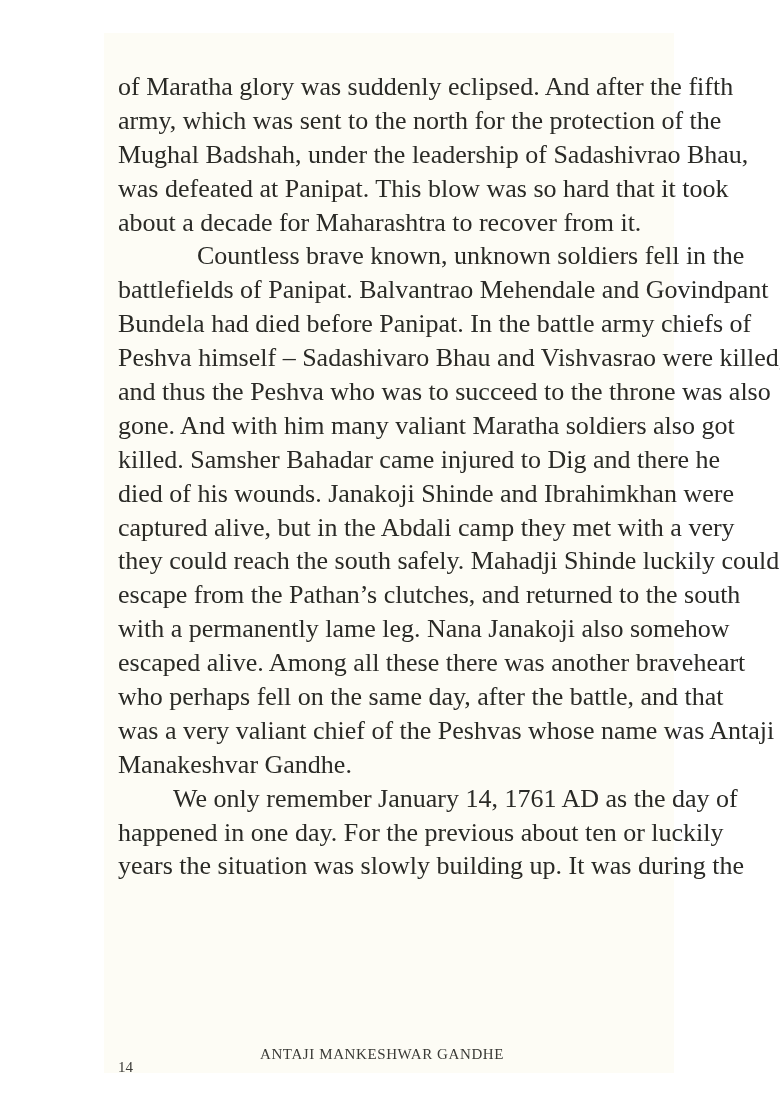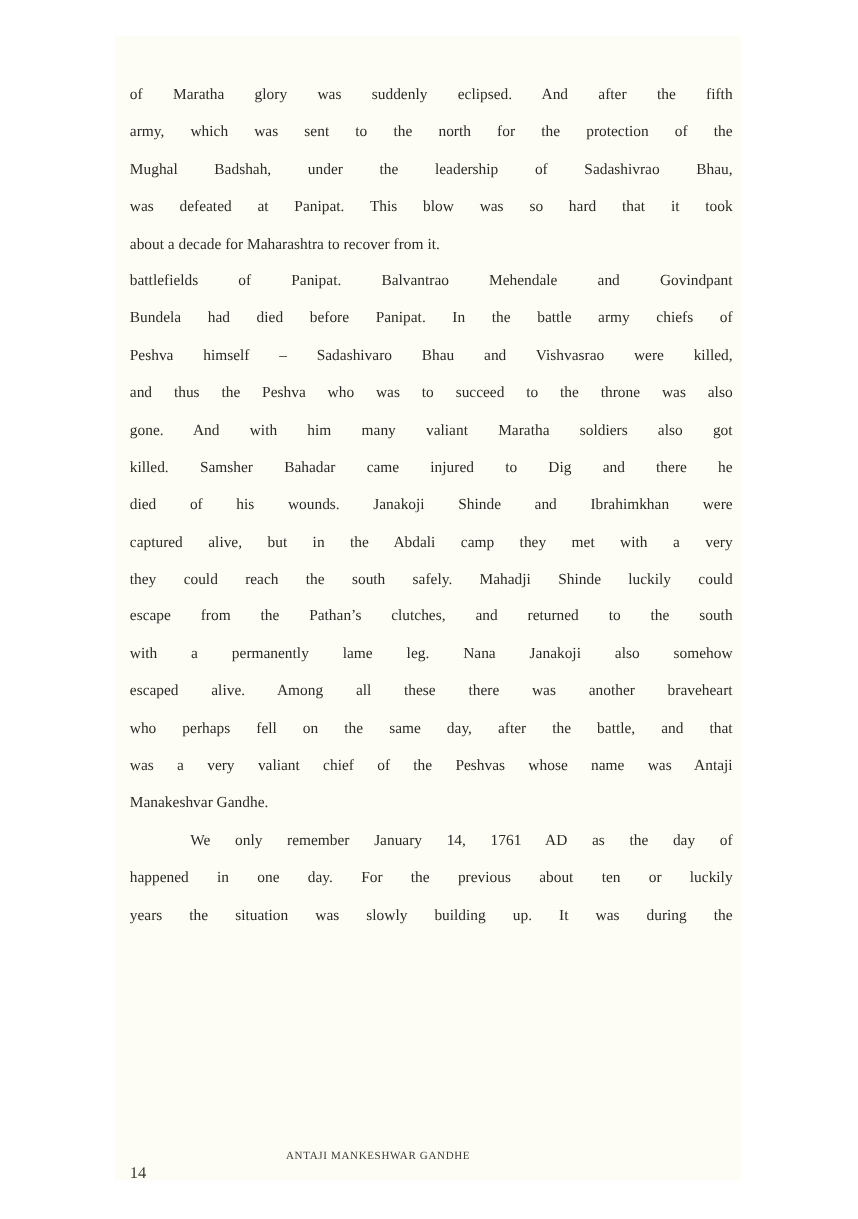--- a/index.html
+++ b/index.html
@@ -20,21 +20,21 @@
       width: 570px;
       height: 1040px;
       background: #fdfcf5;
     }
     .text-block {
       position: absolute;
       left: 118px;
       top: 70px;
       width: 548px;
       font-family: "Liberation Serif", "DejaVu Serif", serif;
-      font-size: 14px;
+      font-size: 26px;
       line-height: 33.9px;
       color: #2a2a26;
     }
     .line {
       display: block;
       white-space: nowrap;
       text-align: justify;
       text-align-last: justify;
       height: 33.9px;
     }
@@ -59,40 +59,41 @@
       position: absolute;
       left: 0;
       top: 0;
       font-size: 15px;
       margin-top: 13px;
     }
     .running-title {
       position: absolute;
       left: 142px;
       top: 0;
-      font-size: 10px;
+      font-size: 15px;
       letter-spacing: 0.6px;
     }
   </style>
 </head>
 <body>
 
 <div class="page-scan"></div>
 
 <div class="text-block">
 
   <div>
     <span class="line">of Maratha glory was suddenly eclipsed. And after the fifth</span>
     <span class="line">army, which was sent to the north for the protection of the</span>
     <span class="line">Mughal Badshah, under the leadership of Sadashivrao Bhau,</span>
     <span class="line">was defeated at Panipat. This blow was so hard that it took</span>
     <span class="line last">about a decade for Maharashtra to recover from it.</span>
   </div>
 
   <div>
+    <span class="line indent-wide">Countless brave known, unknown soldiers fell in the</span>
     <span class="line">battlefields of Panipat. Balvantrao Mehendale and Govindpant</span>
     <span class="line">Bundela had died before Panipat. In the battle army chiefs of</span>
     <span class="line">Peshva himself – Sadashivaro Bhau and Vishvasrao were killed,</span>
     <span class="line">and thus the Peshva who was to succeed to the throne was also</span>
     <span class="line">gone. And with him many valiant Maratha soldiers also got</span>
     <span class="line">killed. Samsher Bahadar came injured to Dig and there he</span>
     <span class="line">died of his wounds. Janakoji Shinde and Ibrahimkhan were</span>
     <span class="line">captured alive, but in the Abdali camp they met with a very</span>
     <span class="line">they could reach the south safely. Mahadji Shinde luckily could</span>
     <span class="line">escape from the Pathan’s clutches, and returned to the south</span>

